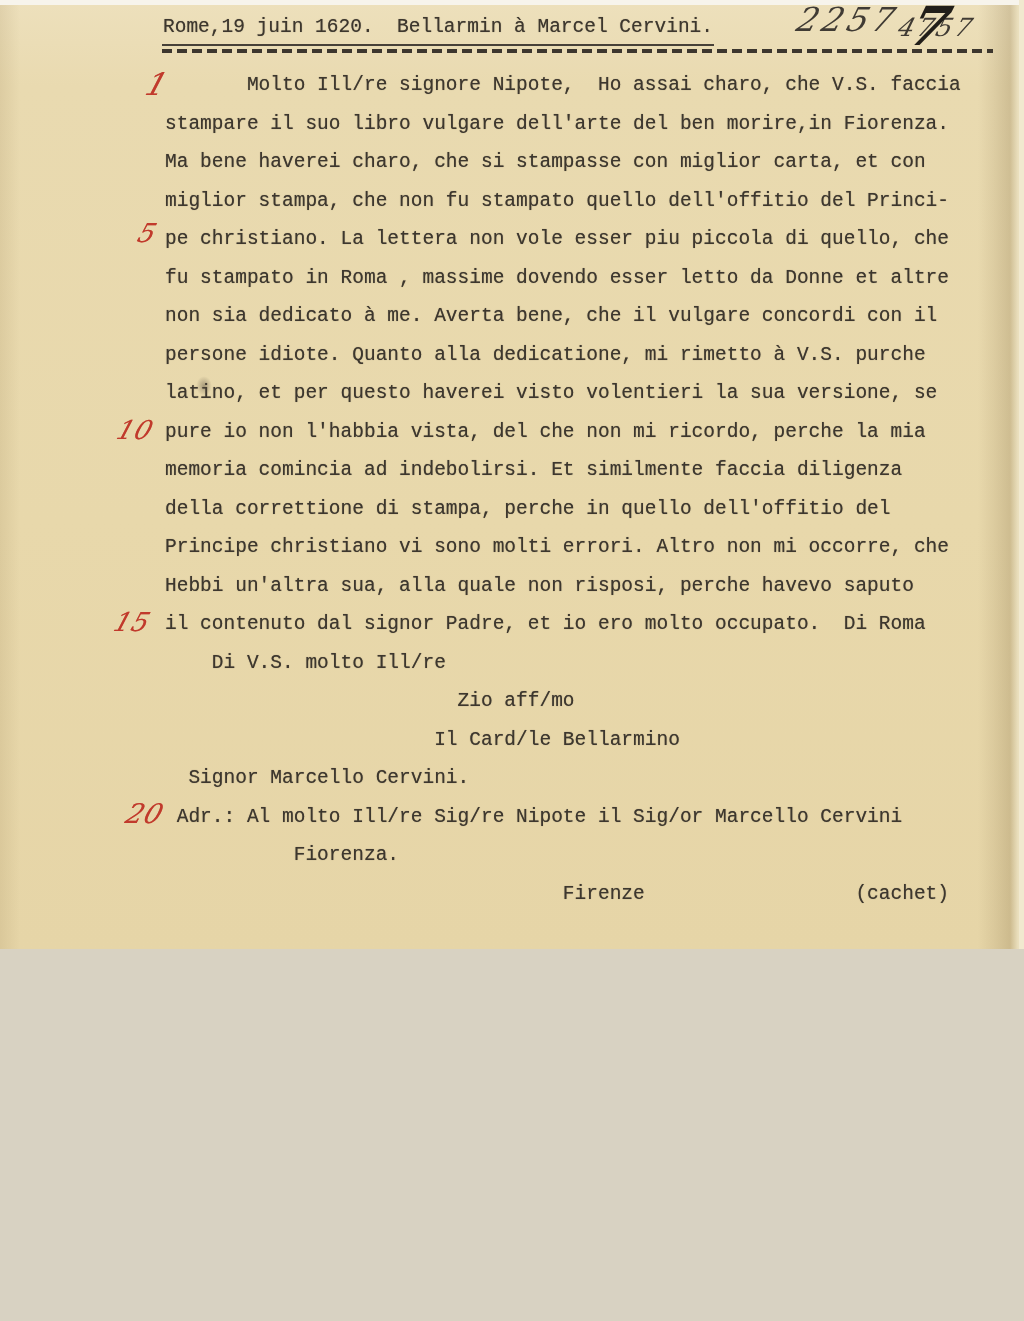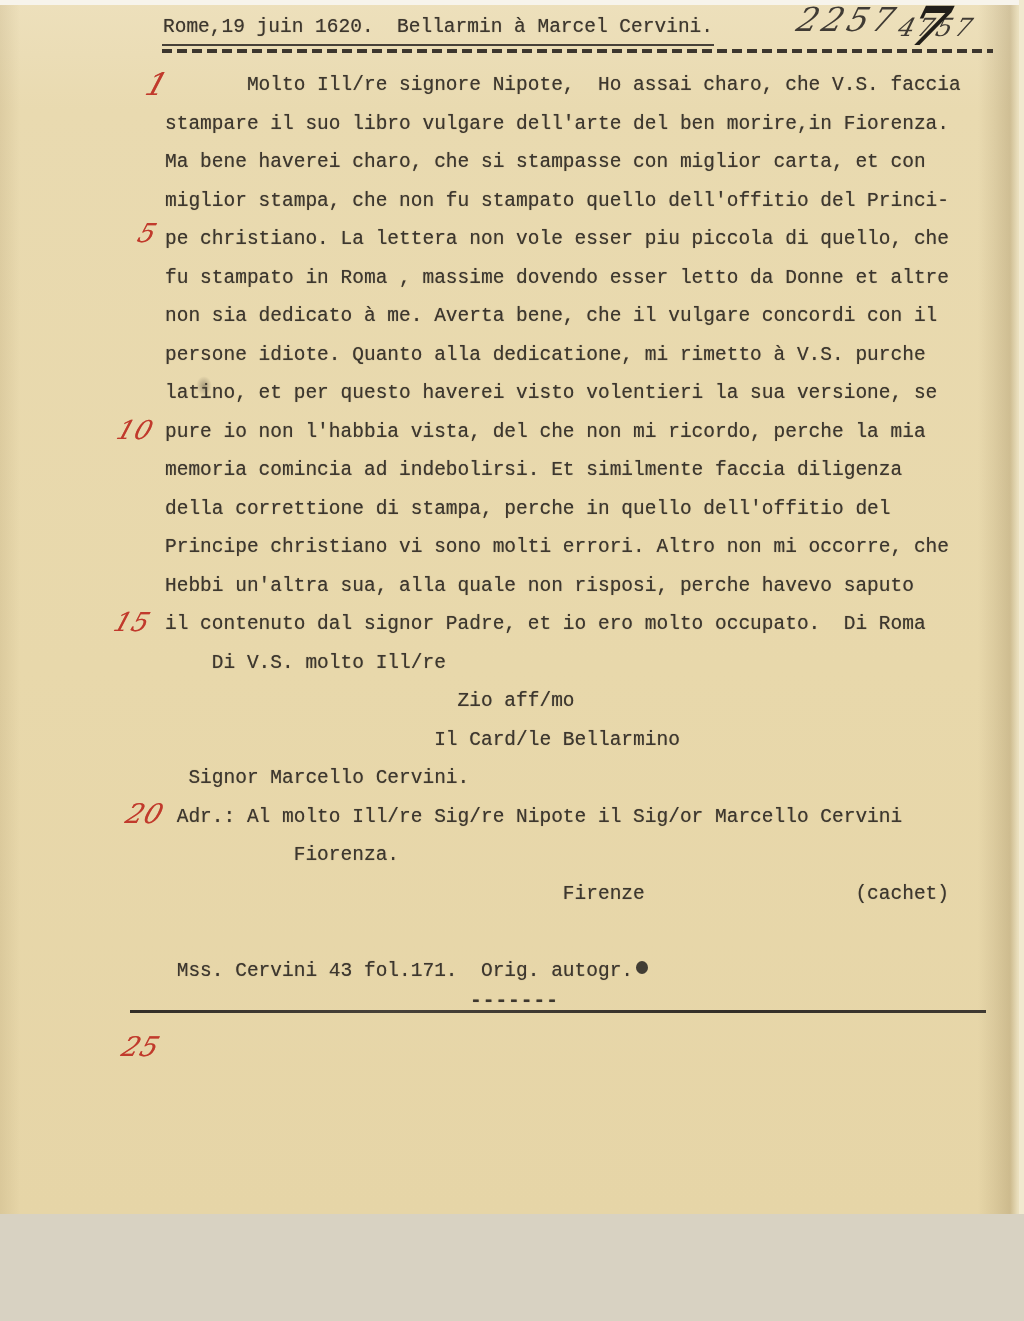--- a/index.html
+++ b/index.html
@@ -1,17 +1,17 @@
 <!DOCTYPE html>
 <html><head>
 <meta charset="utf-8">
 <style>
   html,body { margin:0; padding:0; background:#d8d2c2; }
   .page {
-    position:relative; width:1024px; height:1214px; overflow:hidden;
+    position:relative; width:1024px; height:949px; overflow:hidden;
     background:
       linear-gradient(90deg, rgba(135,110,65,0.13) 0px, rgba(135,110,65,0) 20px),
       linear-gradient(270deg, #eadfbd 0px, #eadfbd 6px, rgba(115,92,50,0.22) 14px, rgba(115,92,50,0.10) 30px, rgba(115,92,50,0) 46px),
       linear-gradient(180deg, #ede0bc 0%, #e9dab0 9%, #e8d8ab 55%, #e6d5a7 100%);
     font-family:"Liberation Mono", monospace;
   }
   .edge { position:absolute; }
   .edge-top    { left:0; top:0; width:1024px; height:5px; background:#f7f4ec; }
   .edge-bottom { left:0; top:1308px; width:1024px; height:13px; background:#f8f6ef; }
   .edge-right  { left:1019px; top:0; width:5px; height:1321px; background:#f1e9cf; }

